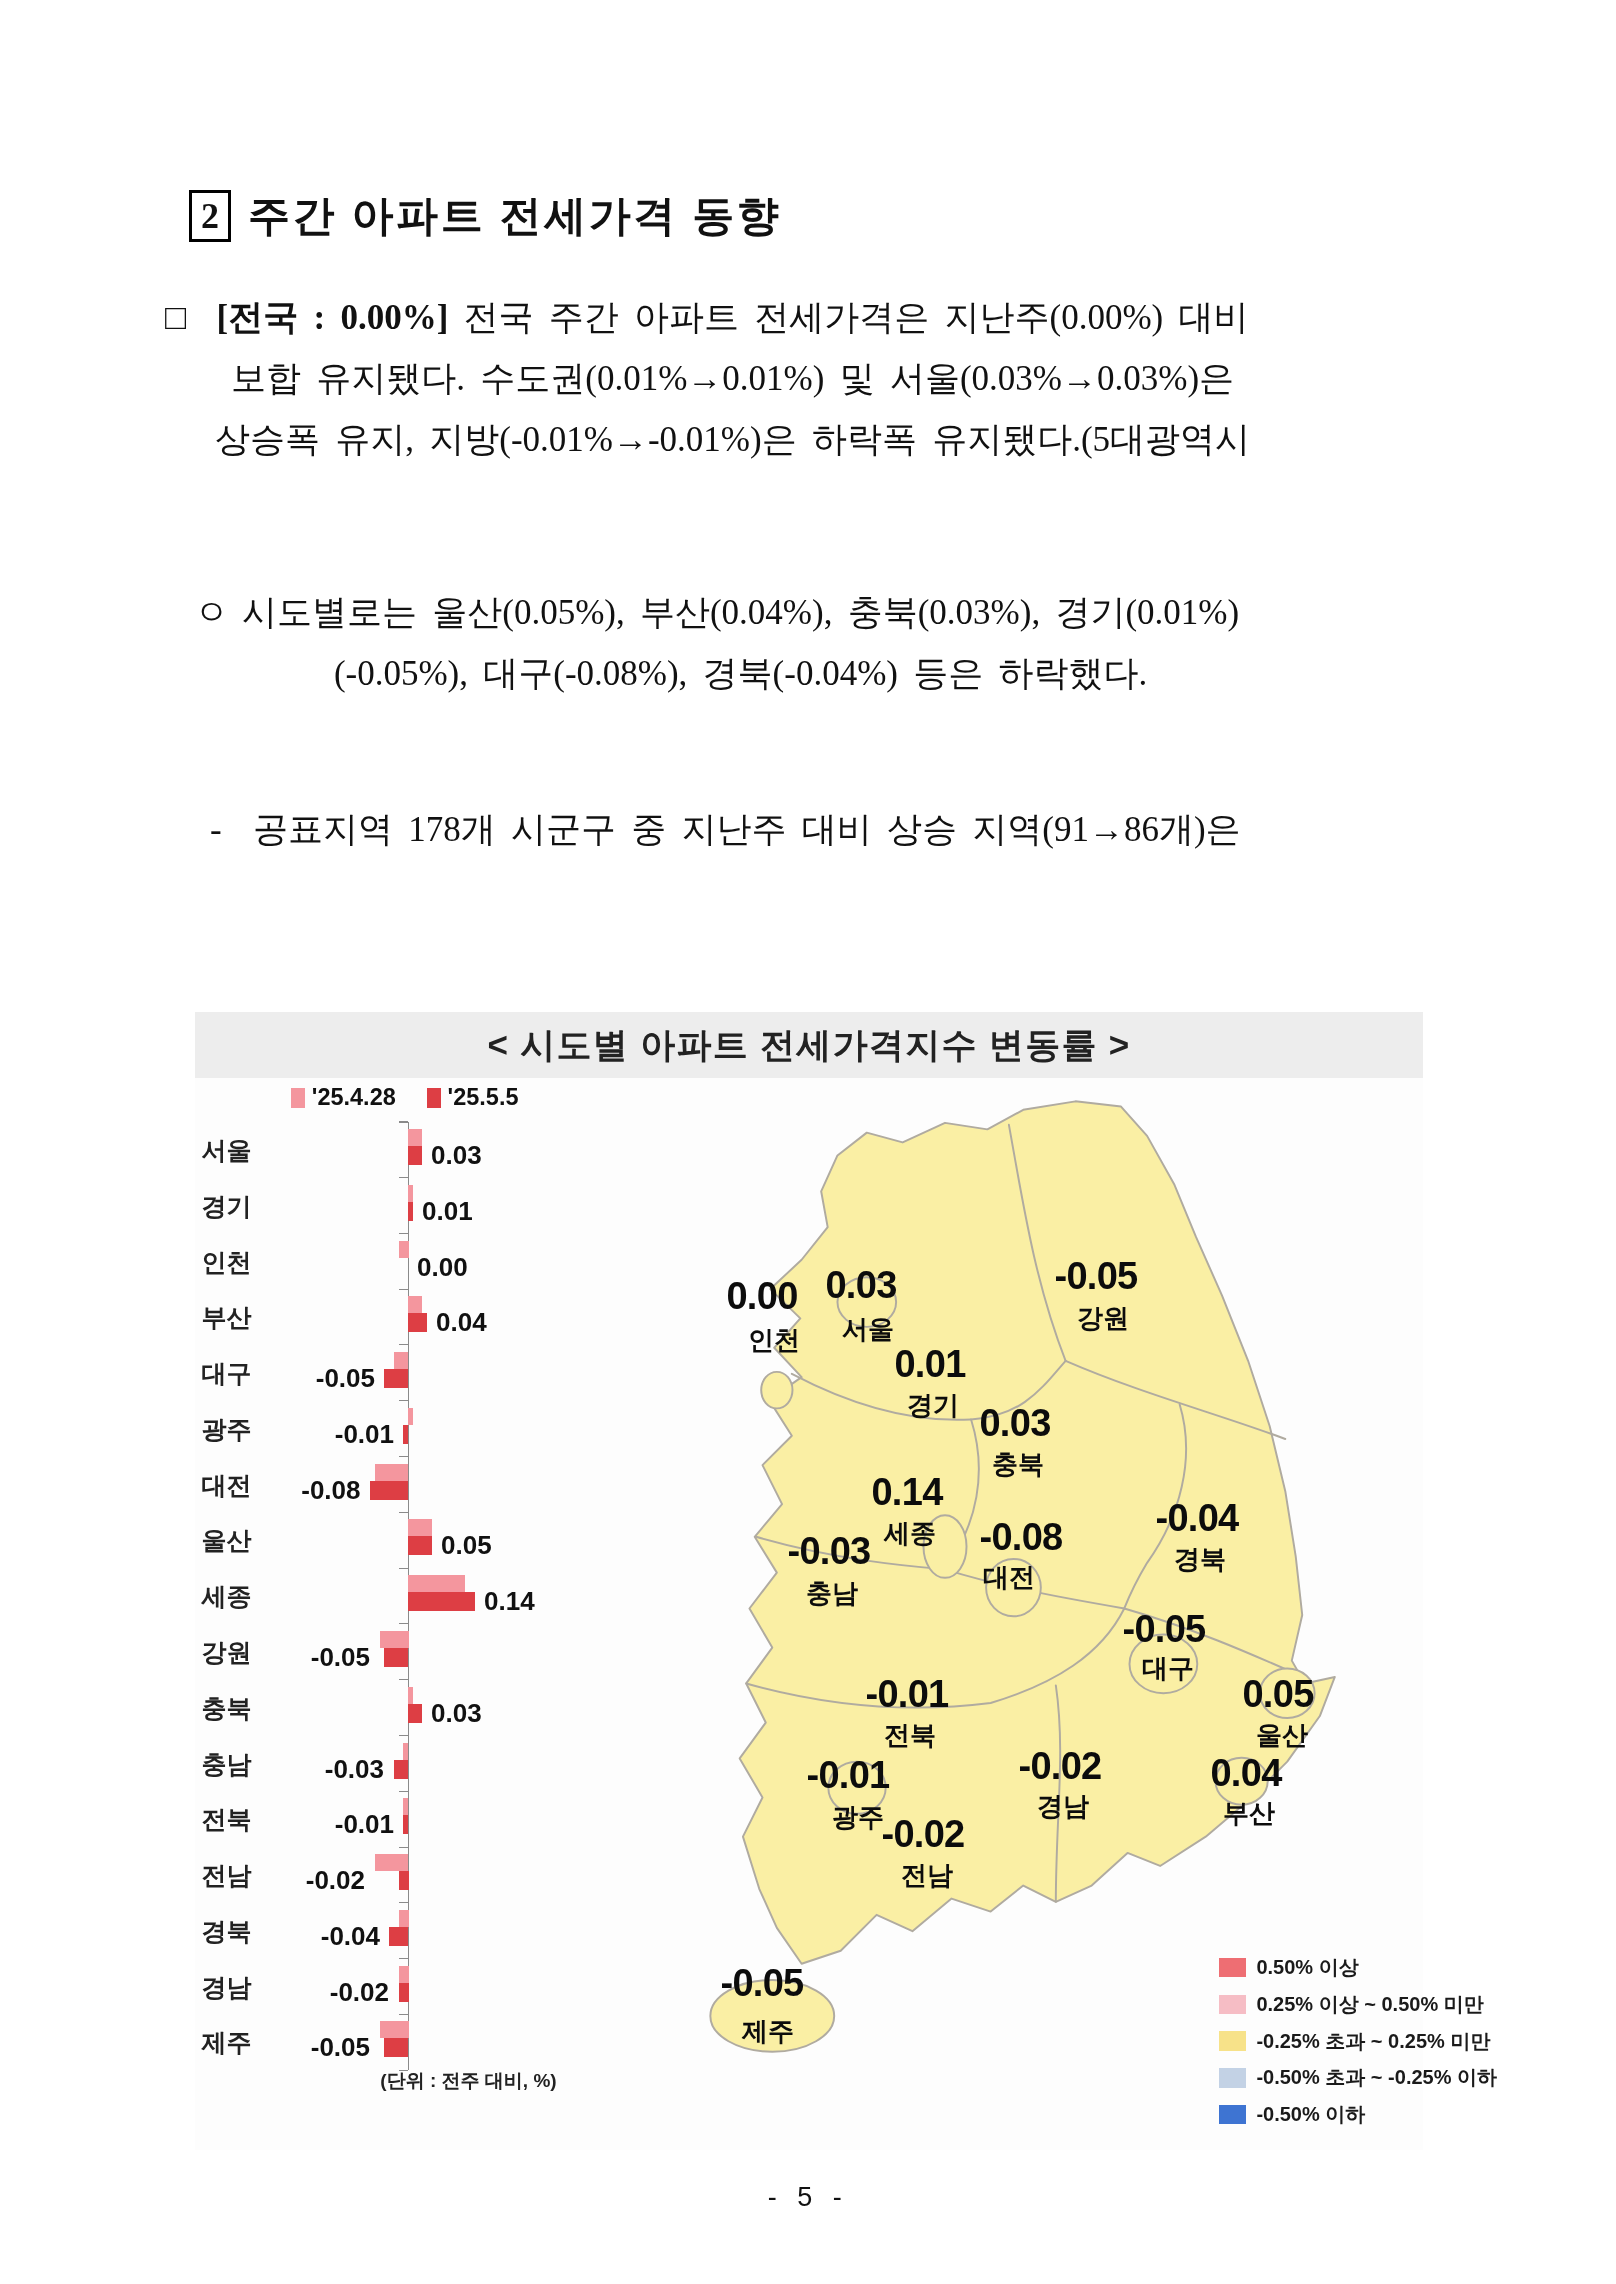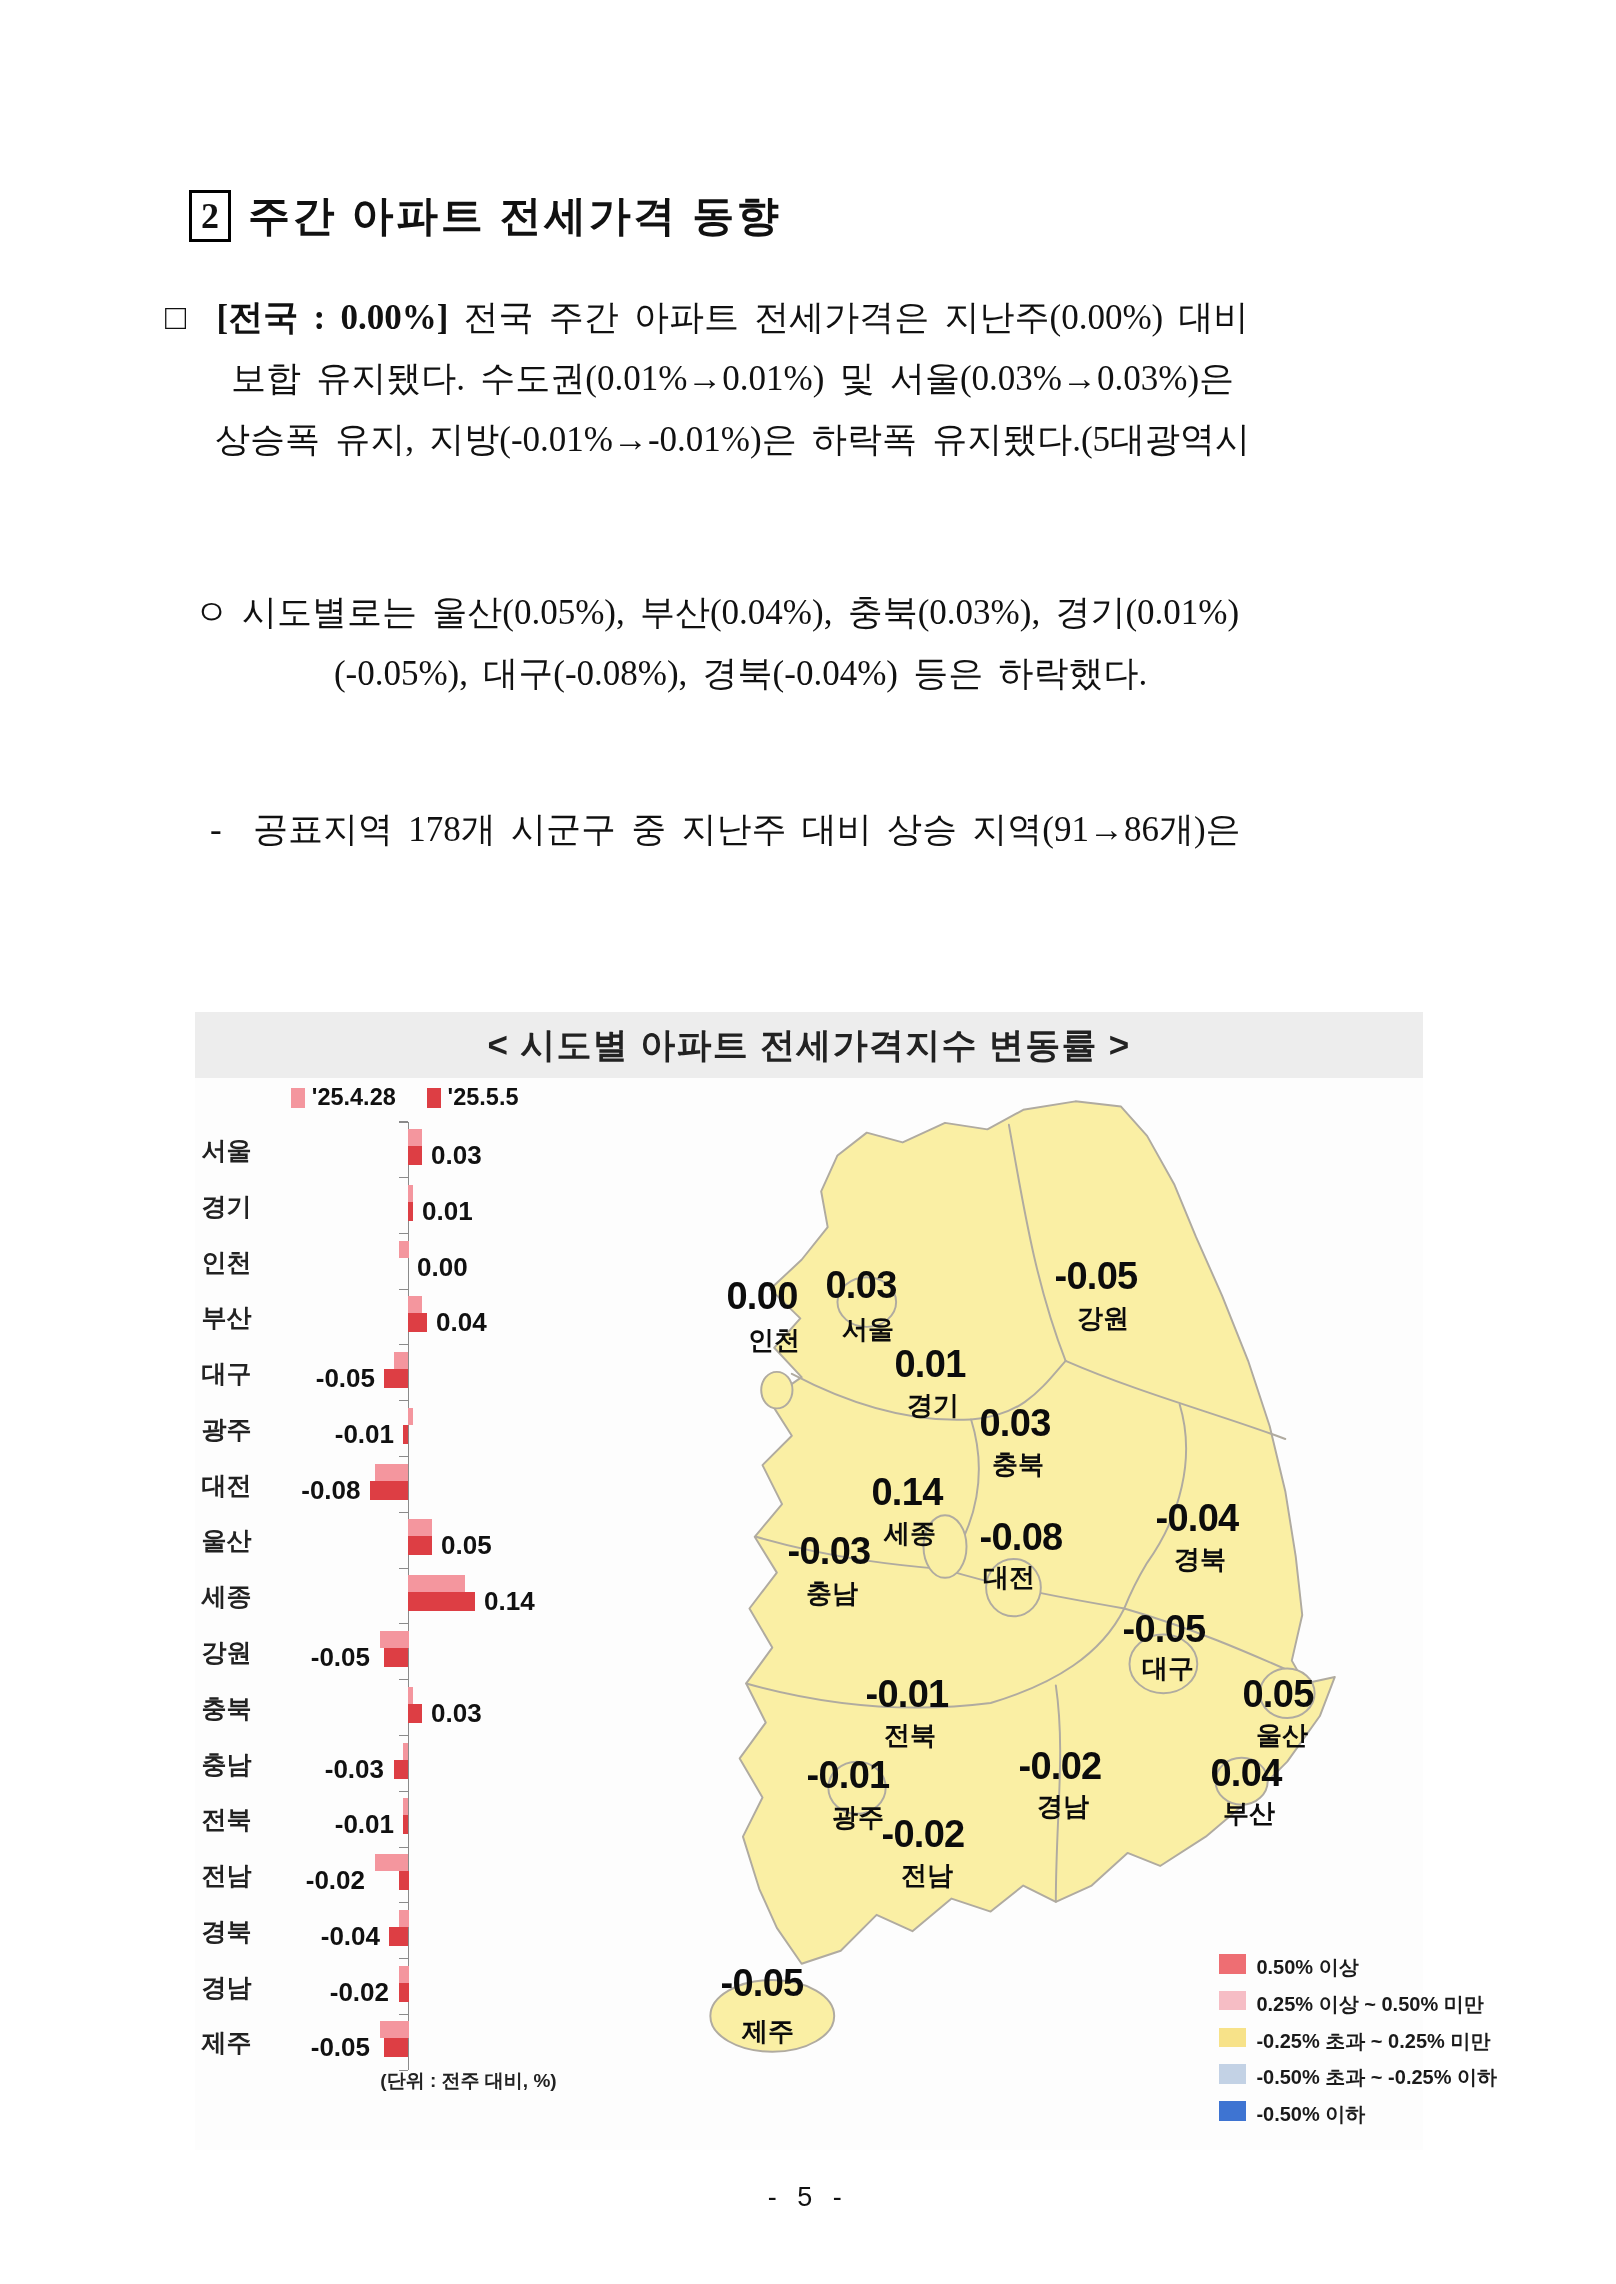--- a/index.html
+++ b/index.html
@@ -37,21 +37,21 @@
              font-family:"Liberation Sans","DejaVu Sans",sans-serif;font-weight:bold;font-size:19px;color:#222;}
   
   #map{position:absolute;left:411px;top:75px;width:841px;height:1056px;}
   #map svg{position:absolute;left:0;top:0;}
   .map-val{position:absolute;transform:translate(-50%,-50%);font-family:"Liberation Sans","DejaVu Sans",sans-serif;
            font-weight:bold;font-size:38px;letter-spacing:-0.7px;color:#0c0c0c;white-space:nowrap;}
   .map-name{position:absolute;transform:translate(-50%,-50%);font-family:"Liberation Sans","DejaVu Sans",sans-serif;
             font-weight:bold;font-size:26px;color:#0c0c0c;white-space:nowrap;}
   #map-legend{position:absolute;left:613px;top:867px;display:flex;flex-direction:column;gap:9.8px;
               font-family:"Liberation Sans","DejaVu Sans",sans-serif;font-weight:bold;font-size:20px;color:#1a1a1a;}
-  .ml-row{display:flex;align-items:flex-start;gap:10.4px;white-space:nowrap;}
+  .ml-row{display:flex;align-items:center;gap:10.4px;white-space:nowrap;}
   .ml-sw{display:inline-block;width:27px;height:19.5px;}
   
   #footer{position:absolute;left:0;top:2182px;width:100%;text-align:center;font-size:27px;letter-spacing:6.5px;
           font-family:"Liberation Sans","DejaVu Sans",sans-serif;color:#111;}
 </style>
 </head>
 <body>
 
 <div id="page">
 

